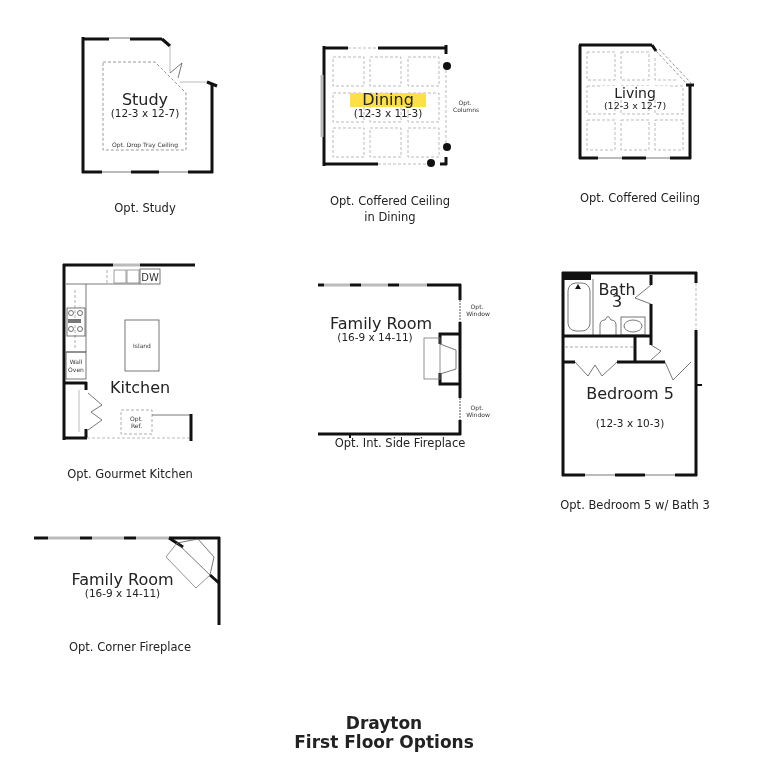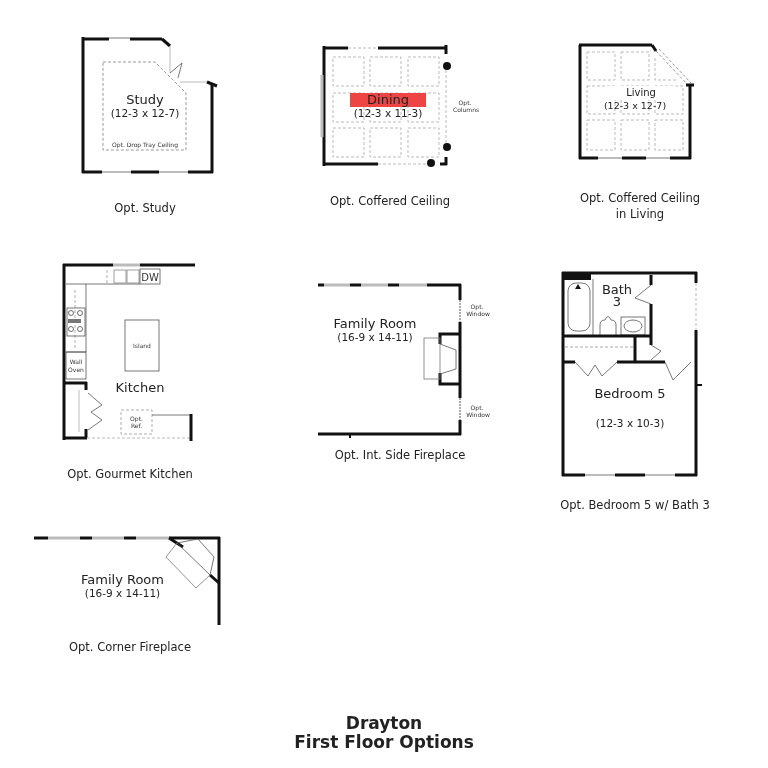--- a/index.html
+++ b/index.html
@@ -1,20 +1,20 @@
 <!DOCTYPE html>
 <html><head>
 <meta charset="utf-8">
 <style>
   html,body{margin:0;padding:0;background:#ffffff;}
   body{width:768px;height:768px;position:relative;overflow:hidden;font-family:"DejaVu Sans","Liberation Sans",sans-serif;color:#222;}
   .plan{position:absolute;}
   .plan svg{position:absolute;left:0;top:0;overflow:visible;}
   .lbl{position:absolute;text-align:center;white-space:nowrap;}
-  .room{font-size:13px;font-weight:500;color:#222;line-height:14px;}
+  .room{font-size:16px;font-weight:500;color:#222;line-height:14px;}
   .dim{font-size:10.5px;color:#222;line-height:13px;}
   .tiny{font-size:6px;color:#333;line-height:7px;}
   .cap{position:absolute;text-align:center;font-size:11.5px;color:#222;line-height:16px;}
   .title{position:absolute;left:0;width:768px;text-align:center;font-weight:bold;font-size:17px;color:#222;line-height:27px;}
 </style>
 </head>
 <body>
 
 <div class="plan" style="left:60px;top:30px;width:170px;height:160px;">
   <svg width="170" height="160">
@@ -69,27 +69,28 @@
         <rect x="60" y="17" width="31" height="29"></rect>
         <rect x="98" y="17" width="31" height="29"></rect>
       <rect x="23" y="53" width="31" height="29"></rect>
         <rect x="60" y="53" width="31" height="29"></rect>
         <rect x="98" y="53" width="31" height="29"></rect>
       <rect x="23" y="88" width="31" height="29"></rect>
         <rect x="60" y="88" width="31" height="29"></rect>
         <rect x="98" y="88" width="31" height="29"></rect>
     </g>
   </svg>
-  <div class="lbl room" style="left:40px;top:53px;width:76px;background:#ef4444;">Dining</div>
+  <div class="lbl room" style="left:40px;top:53px;width:76px;background:#fde047;">Dining</div>
   <div class="lbl dim" style="left:40px;top:67px;width:76px;">(12-3 x 11-3)</div>
   <div class="lbl tiny" style="left:145px;top:59px;width:20px;">Opt.</div>
   <div class="lbl tiny" style="left:143px;top:66px;width:24px;">Columns</div>
 </div>
 <div class="cap" style="left:300px;top:193px;width:180px;">
   <div>Opt. Coffered Ceiling</div>
+  <div>in Dining</div>
 </div>
 
 <div class="plan" style="left:570px;top:40px;width:140px;height:130px;">
   <svg width="140" height="130">
     <line x1="10" y1="5" x2="10" y2="119" stroke="#111" stroke-width="3"></line>
     <line x1="9" y1="5" x2="82" y2="5" stroke="#111" stroke-width="3"></line>
     <line x1="82" y1="5" x2="86" y2="11" stroke="#111" stroke-width="3"></line>
     <line x1="86" y1="11" x2="118" y2="45" stroke="#999" stroke-width="1" stroke-dasharray="3,2"></line>
     <line x1="89" y1="9" x2="121" y2="43" stroke="#999" stroke-width="1" stroke-dasharray="3,2"></line>
     <line x1="116" y1="45" x2="124" y2="45" stroke="#111" stroke-width="3"></line>
@@ -104,26 +105,25 @@
         <rect x="51" y="12" width="28" height="28"></rect>
       <path d="M85 18 L85 40 L106 40"></path>
       <rect x="17" y="46" width="28" height="28"></rect>
         <rect x="51" y="46" width="28" height="28"></rect>
         <rect x="85" y="46" width="28" height="28"></rect>
       <rect x="17" y="80" width="28" height="30"></rect>
         <rect x="51" y="80" width="28" height="30"></rect>
         <rect x="85" y="80" width="28" height="30"></rect>
     </g>
   </svg>
-  <div class="lbl room" style="left:36px;top:46px;width:70px;background:#fff;font-size:10px;">Living</div>
+  <div class="lbl room" style="left:30px;top:46px;width:70px;background:#fff;font-size:14px;">Living</div>
   <div class="lbl dim" style="left:30px;top:59px;width:70px;font-size:9.5px;">(12-3 x 12-7)</div>
 </div>
 <div class="cap" style="left:550px;top:190px;width:180px;">
   <div>Opt. Coffered Ceiling</div>
-  <div>in Living</div>
 </div>
 
 <div class="plan" style="left:55px;top:260px;width:150px;height:185px;">
   <svg width="150" height="185">
     <line x1="9" y1="4" x2="9" y2="123" stroke="#111" stroke-width="3"></line>
     <line x1="9" y1="123" x2="9" y2="180" stroke="#111" stroke-width="3"></line>
     <line x1="8" y1="5" x2="58" y2="5" stroke="#111" stroke-width="3"></line>
     <line x1="58" y1="5" x2="85" y2="5" stroke="#bbb" stroke-width="3"></line>
     <line x1="85" y1="5" x2="140" y2="5" stroke="#111" stroke-width="3"></line>
 
@@ -189,21 +189,21 @@
     <rect x="114" y="68" width="16" height="41" fill="none" stroke="#777" stroke-width="0.8"></rect>
     <path d="M130 74 L146 80 L146 99 L130 104" fill="none" stroke="#555" stroke-width="0.8"></path>
   </svg>
   <div class="lbl room" style="left:20px;top:47px;width:90px;">Family Room</div>
   <div class="lbl dim" style="left:20px;top:61px;width:90px;">(16-9 x 14-11)</div>
   <div class="lbl tiny" style="left:157px;top:33px;width:20px;">Opt.</div>
   <div class="lbl tiny" style="left:155px;top:40px;width:26px;">Window</div>
   <div class="lbl tiny" style="left:157px;top:134px;width:20px;">Opt.</div>
   <div class="lbl tiny" style="left:155px;top:141px;width:26px;">Window</div>
 </div>
-<div class="cap" style="left:310px;top:447px;width:180px;">Opt. Int. Side Fireplace</div>
+<div class="cap" style="left:310px;top:435px;width:180px;">Opt. Int. Side Fireplace</div>
 
 <div class="plan" style="left:555px;top:265px;width:150px;height:215px;">
   <svg width="150" height="215">
     <line x1="8" y1="7" x2="8" y2="211" stroke="#111" stroke-width="3"></line>
     <line x1="7" y1="8" x2="142" y2="8" stroke="#111" stroke-width="3"></line>
     <rect x="8" y="8" width="28" height="7" fill="#111"></rect>
     <line x1="141" y1="7" x2="141" y2="18" stroke="#111" stroke-width="3"></line>
     <line x1="141" y1="18" x2="141" y2="65" stroke="#bbb" stroke-width="1" stroke-dasharray="3,2"></line>
     <line x1="141" y1="65" x2="141" y2="211" stroke="#111" stroke-width="3"></line>
     <line x1="141" y1="120" x2="147" y2="120" stroke="#111" stroke-width="2"></line>

